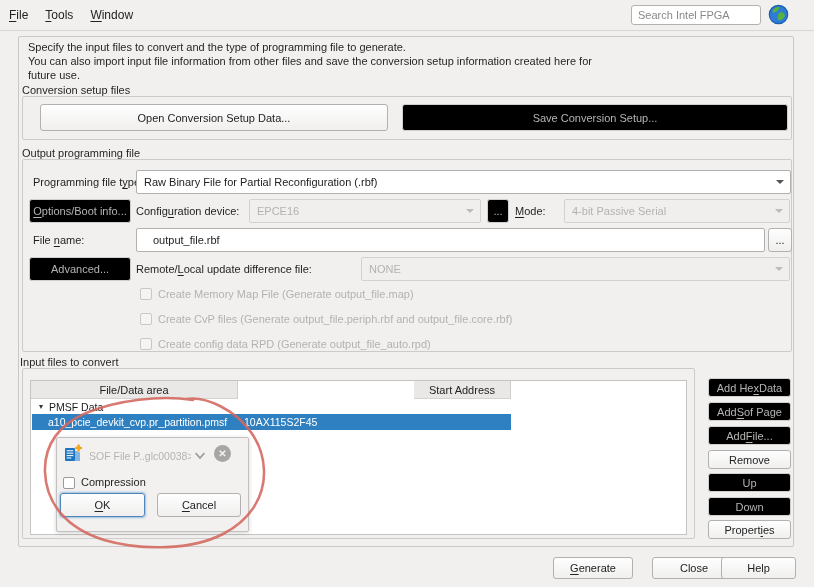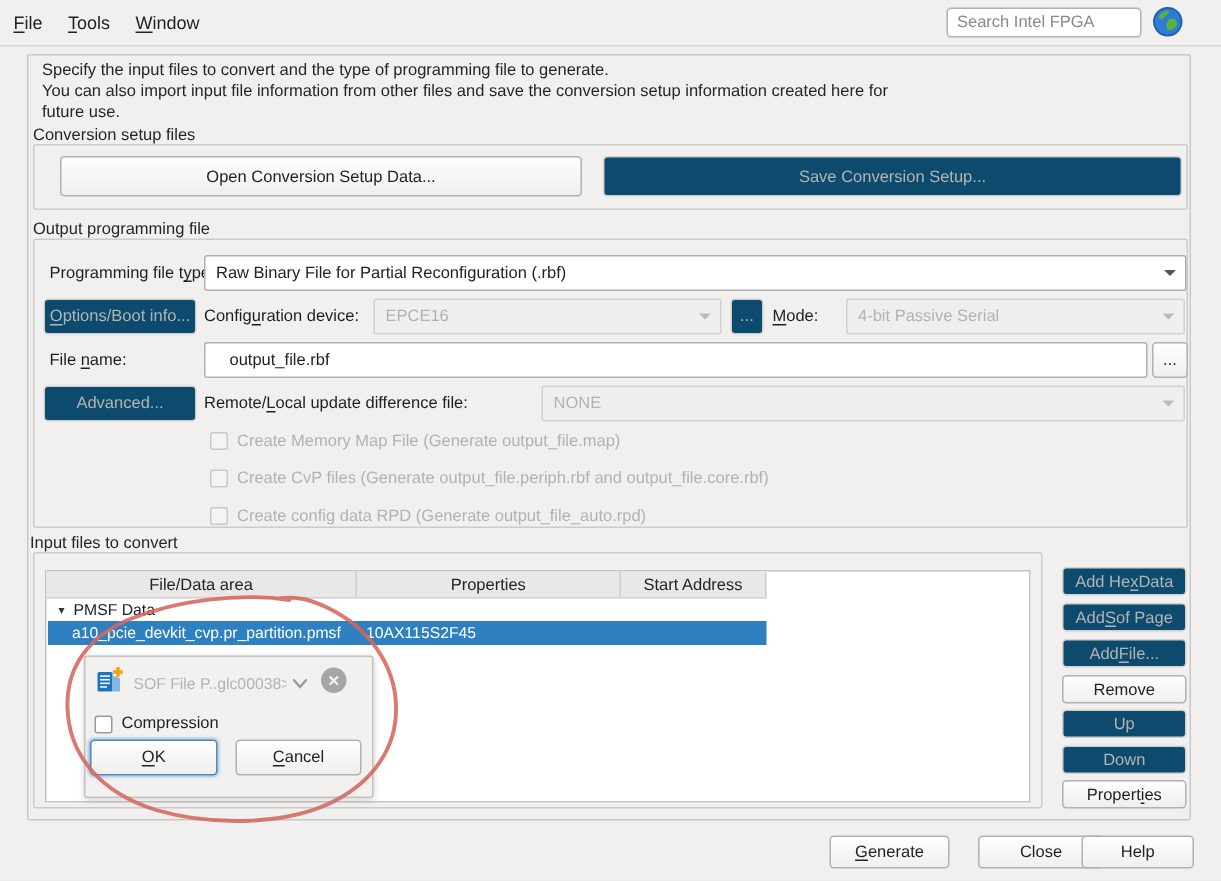--- a/index.html
+++ b/index.html
@@ -29,21 +29,21 @@
 
   .intro-line { position:absolute; left:28px; color:#262626; }
 
   .section-label { position:absolute; color:#262626; }
   .groupbox { position:absolute; border:1px solid #cccbca; border-radius:2px; }
 
   
   .btn { position:absolute; display:flex; align-items:center; justify-content:center;
          background:linear-gradient(#fefefe,#f0efee); border:1px solid #b2b1b0;
          border-radius:3px; color:#232323; font-size:11px; cursor:default; }
-  .btn.disabled { background:#0c4a6e; border-color:#d0cfce; color:#b5b4b3; }
+  .btn.disabled { background:#000000; border-color:#d0cfce; color:#b5b4b3; }
   .btn.focused { border-color:#4f87bd; box-shadow:0 0 2px 1px rgba(92,147,200,.55); }
 
   
   .select { position:absolute; background:#fff; border:1px solid #b1b0af; border-radius:2px;
             display:flex; align-items:center; padding:0 8px 0 7px; color:#232323; }
   .select.disabled { background:#f0efee; border-color:#d3d2d1; color:#b3b2b1; }
   .select .arrow { position:absolute; right:6px; top:50%; margin-top:-2px; width:0; height:0;
                    border-left:4px solid transparent; border-right:4px solid transparent;
                    border-top:4px solid #555; }
   .select.disabled .arrow { border-top-color:#bcbbba; }
@@ -161,21 +161,20 @@
   <div class="checkbox disabled" style="left:140px; top:313px"></div>
   <div class="label disabled" style="left:158px; top:313px">Create CvP files (Generate output_file.periph.rbf and output_file.core.rbf)</div>
   <div class="checkbox disabled" style="left:140px; top:338px"></div>
   <div class="label disabled" style="left:158px; top:338px">Create config data RPD (Generate output_file_auto.rpd)</div>
 
   <div class="section-label" style="left:20px; top:356px">Input files to convert</div>
   <div class="groupbox" style="left:22px; top:368px; width:673px; height:171px"></div>
 
   <div class="table">
     <div class="th" style="left:0; width:207px">File/Data area</div>
-    <div class="th" style="left:207px; width:176px">Properties</div>
     <div class="th" style="left:383px; width:97px">Start Address</div>
     <div class="tree-row">
       <span class="tree-arrow">▾</span>
       <span class="tree-label">PMSF Data</span>
     </div>
     <div class="sel-row">
       <span class="fname">a10_pcie_devkit_cvp.pr_partition.pmsf</span>
       <span class="fprops">10AX115S2F45</span>
     </div>
   </div>

